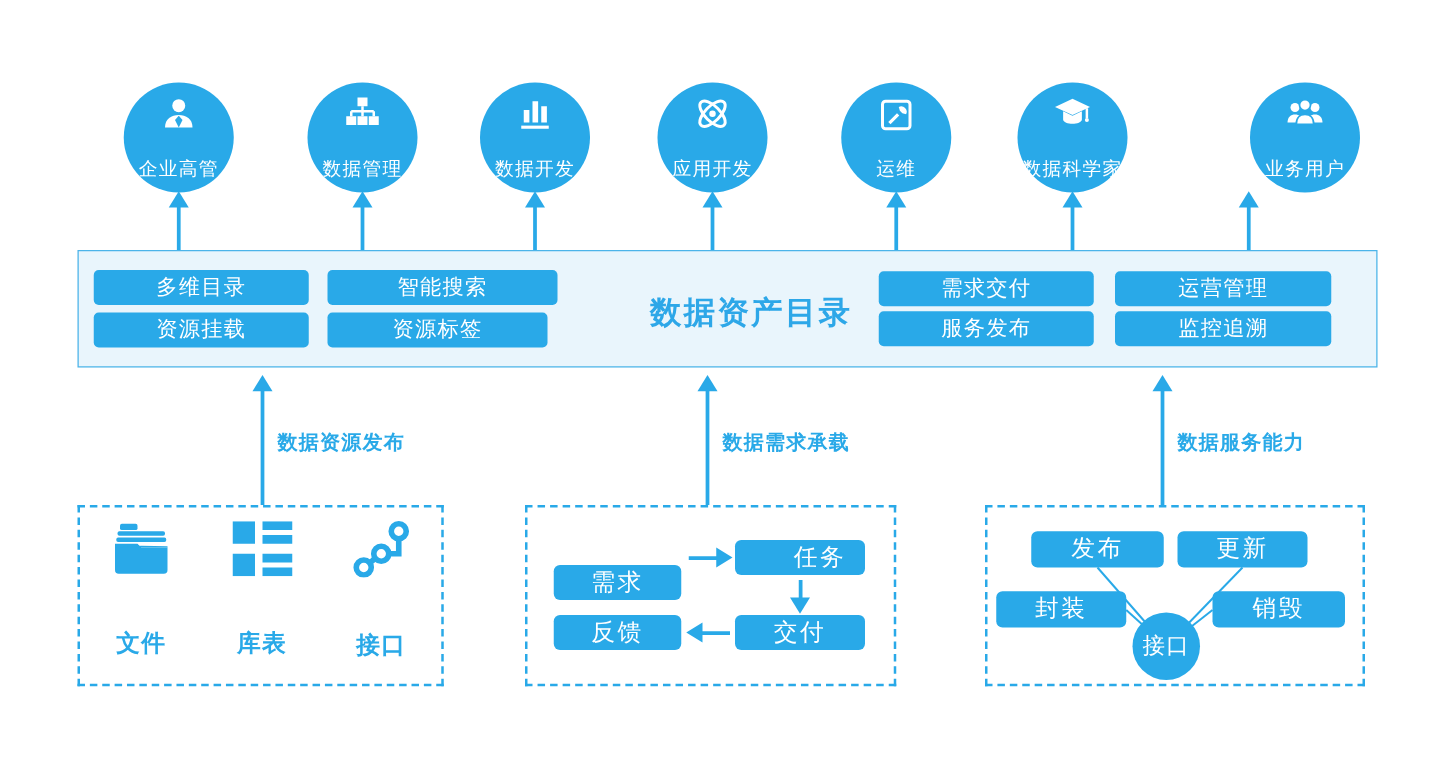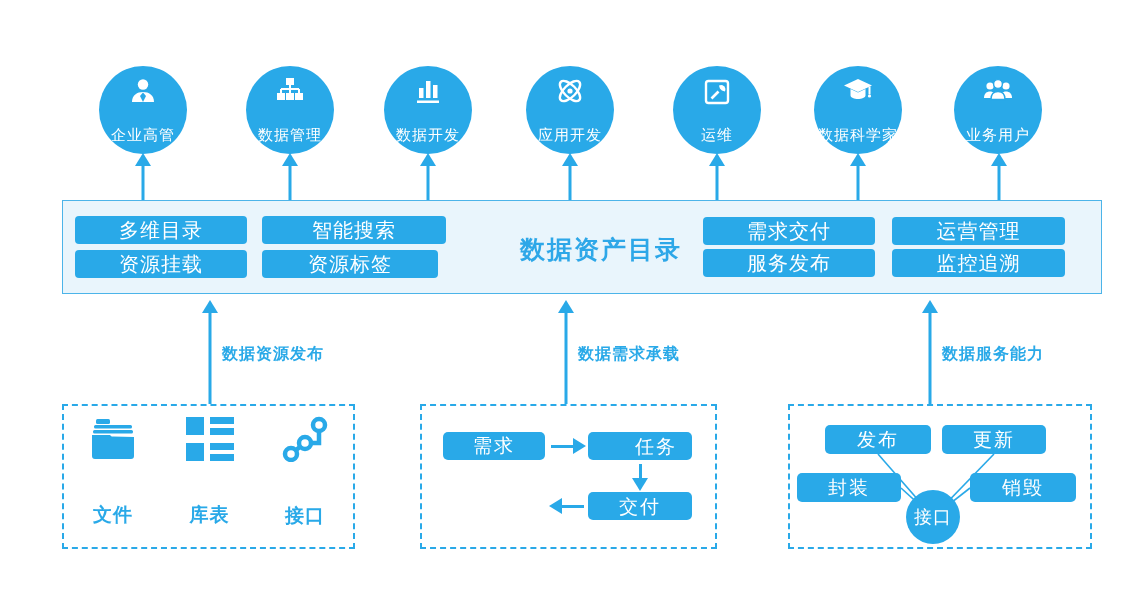--- a/index.html
+++ b/index.html
@@ -22,21 +22,21 @@
   .uparrow .head{position:absolute;top:0;left:50%;transform:translateX(-50%);
         width:0;height:0;border-left:8px solid transparent;border-right:8px solid transparent;
         border-bottom:13px solid var(--blue);}
   .uparrow .shaft{position:absolute;top:11px;bottom:0;left:50%;transform:translateX(-50%);
         width:3px;background:var(--blue);}
 
   
   .catalog{position:absolute;left:62px;top:200px;width:1040px;height:94px;
         background:var(--panel-bg);border:1px solid var(--panel-border);}
   .cat-btn{position:absolute;height:28px;line-height:28px;background:var(--blue);color:#fff;
-        text-align:center;font-size:20px;border-radius:4px;letter-spacing:1px;}
+        text-align:center;font-size:17px;border-radius:4px;letter-spacing:1px;}
   .cat-title{position:absolute;left:458px;top:233px;width:224px;text-align:right;
         font-size:25px;font-weight:bold;color:#2DA7E8;letter-spacing:2px;white-space:nowrap;}
 
   
   .flow-label{position:absolute;color:var(--blue);font-size:16px;font-weight:bold;
         letter-spacing:1px;white-space:nowrap;}
 
   
   .dashed{position:absolute;border:2px dashed var(--blue);background:#fff;}
 
@@ -131,21 +131,21 @@
     <span class="ric">
       <svg width="32" height="30" viewBox="0 0 32 30">
           <path d="M16 3L30 9.5 16 16 2 9.5z" fill="#fff"></path>
           <path d="M8.5 13v6.5c0 2 4 3.5 7.5 3.5s7.5-1.5 7.5-3.5V13l-7.5 3.5z" fill="#fff"></path>
           <path d="M27.5 10.5v8" stroke="#fff" stroke-width="2"></path>
           <circle cx="27.5" cy="20" r="1.6" fill="#fff"></circle>
         </svg>
     </span>
     <span class="rlabel">数据科学家</span>
   </div>
-  <div class="role" style="left:954px;top:66px;text-align:right;">
+  <div class="role" style="left:1000px;top:66px;text-align:right;">
     <span class="ric">
       <svg width="32" height="30" viewBox="0 0 32 30">
           <circle cx="8" cy="10" r="3.6" fill="#fff"></circle>
           <path d="M2 22c0-4.5 2.8-6.5 6-6.5s6 2 6 6.5z" fill="#fff"></path>
           <circle cx="24" cy="10" r="3.6" fill="#fff"></circle>
           <path d="M18 22c0-4.5 2.8-6.5 6-6.5s6 2 6 6.5z" fill="#fff"></path>
           <circle cx="16" cy="8" r="4.4" fill="#fff" stroke="#29A9E8" stroke-width="1.4"></circle>
           <path d="M9 23.5c0-5.5 3.2-8 7-8s7 2.5 7 8z" fill="#fff" stroke="#29A9E8" stroke-width="1.4"></path>
         </svg>
     </span>
@@ -247,22 +247,23 @@
             </g>
             <circle cx="10" cy="38" r="6" fill="#fff" stroke="#29A9E8" stroke-width="4.5"></circle>
             <circle cx="24" cy="27" r="6" fill="#fff" stroke="#29A9E8" stroke-width="4.5"></circle>
             <circle cx="38" cy="9" r="6" fill="#fff" stroke="#29A9E8" stroke-width="4.5"></circle>
           </svg>
       </span>
       <span class="rlbl">接口</span>
     </div>
   </div>
 
-  <div class="node h28" style="left:443px;top:432px;width:102px;font-family:Liberation Serif, serif;">需求</div>
+  <div class="node h28" style="left:443px;top:452px;width:102px;">需求</div>
   <div class="node h28" style="left:588px;top:432px;width:104px;padding-left:32px;">任务</div>
+  <div class="node h28" style="left:443px;top:492px;width:102px;">反馈</div>
   <div class="node h28" style="left:588px;top:492px;width:104px;">交付</div>
 
   <span class="hshaft" style="left:551px;top:444.5px;width:23px;"></span>
   <span class="head-right" style="left:573px;top:438px;"></span>
 
   <span class="vshaft" style="left:638.5px;top:464px;height:15px;"></span>
   <span class="head-down" style="left:632px;top:478px;"></span>
 
   <span class="head-left" style="left:549px;top:498px;"></span>
   <span class="hshaft" style="left:561px;top:504.5px;width:23px;"></span>

